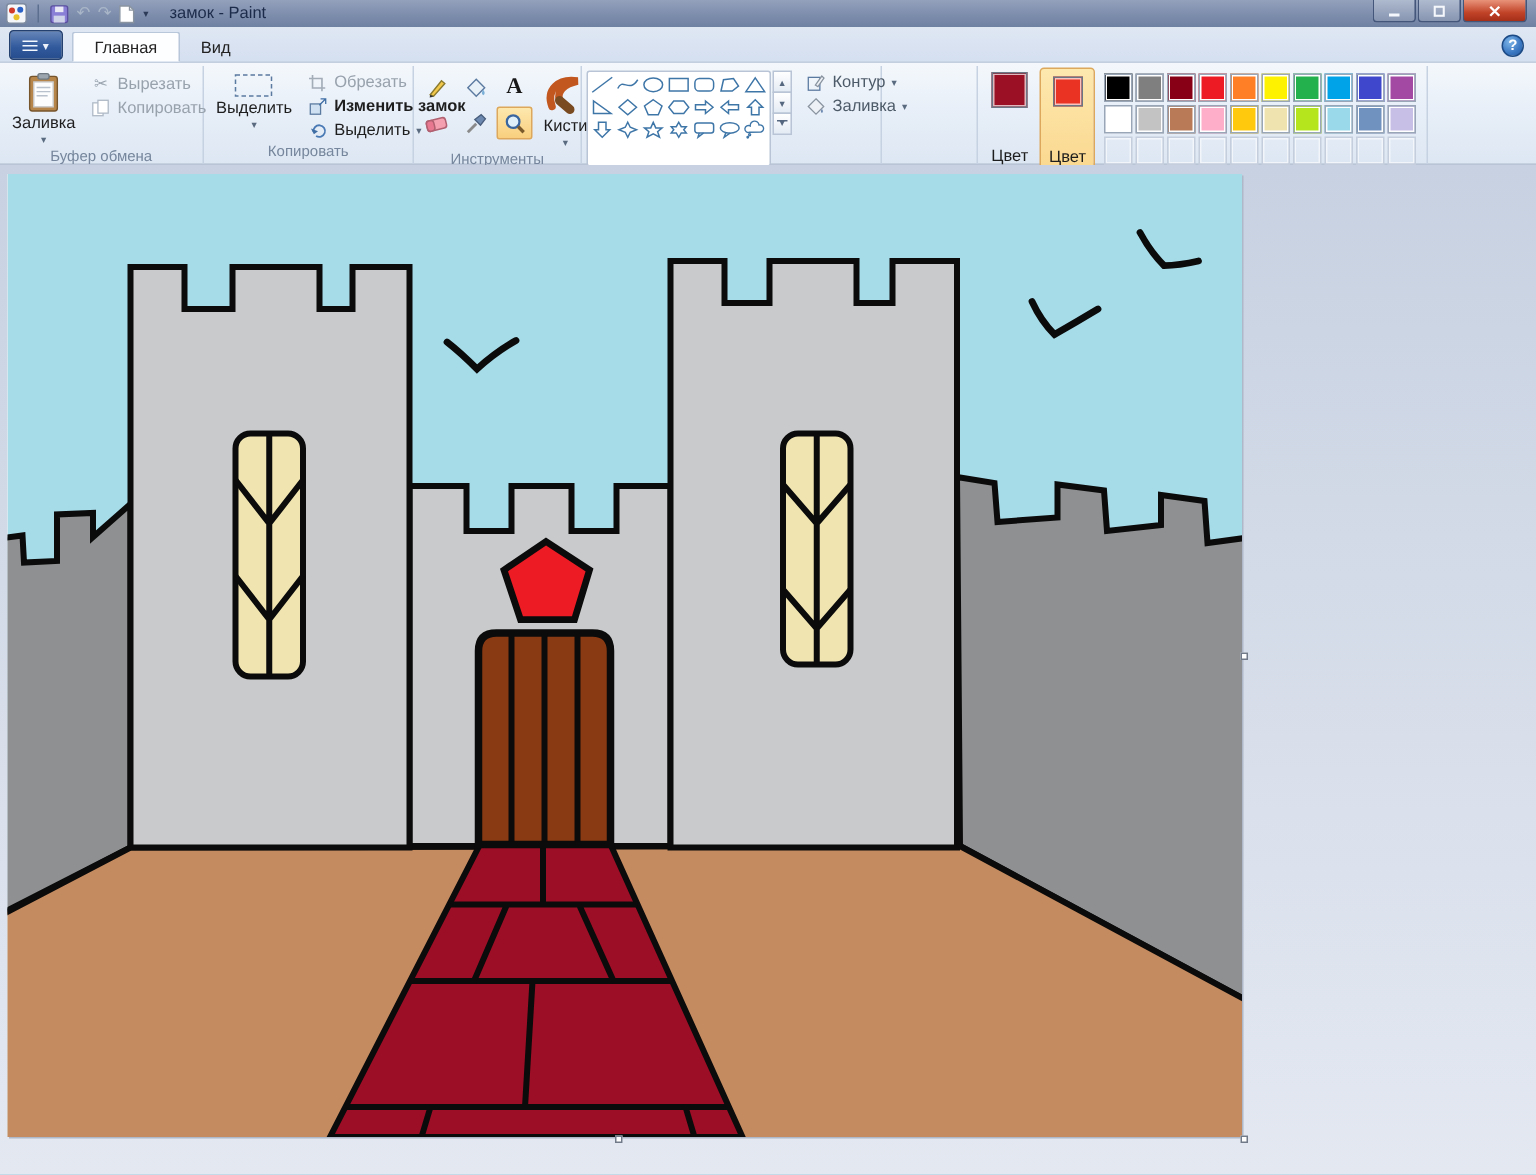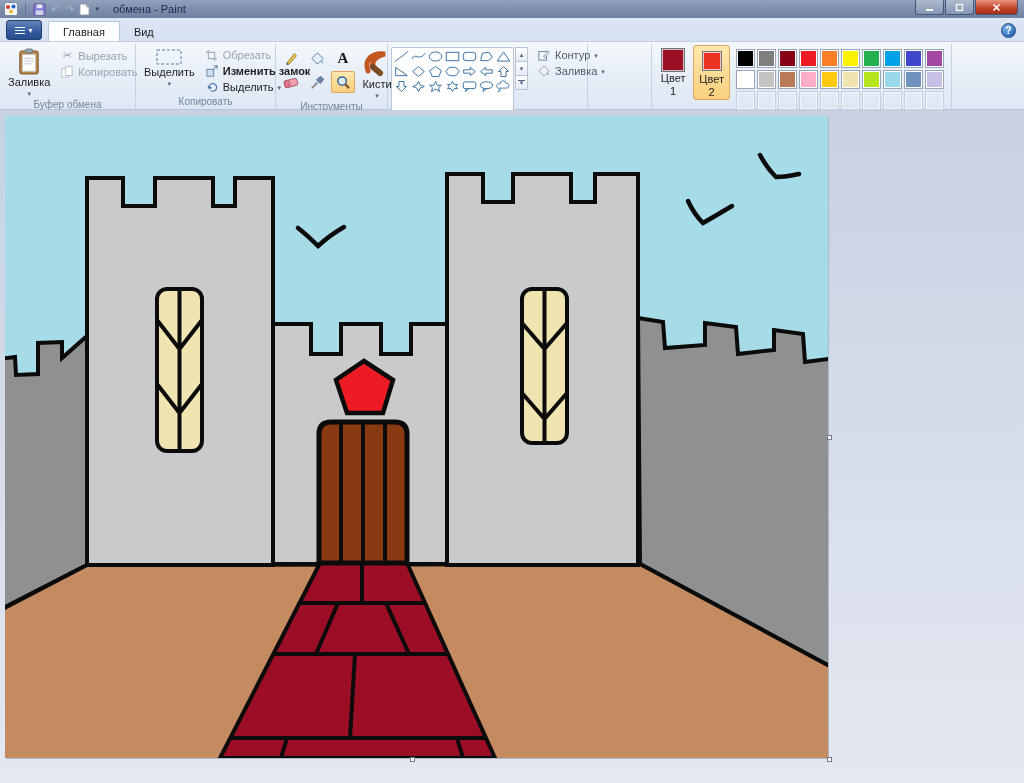--- a/index.html
+++ b/index.html
@@ -50,21 +50,21 @@
   .toolbtn.sel, .hl { background:linear-gradient(180deg,#fde8ae,#f9cf7e); border:1px solid #dda85c; }
   .shape-grid { background:#fff; border:1px solid #b9c5d6; border-radius:2px; display:grid;
     grid-template-columns:repeat(7,17px); grid-auto-rows:15px; padding:1px; margin-top:2px; }
   .shape-cell { display:flex; align-items:center; justify-content:center; }
   .shape-scroll { display:flex; flex-direction:column; margin:2px 0 0 1px; }
   .sbtn { width:13px; height:15px; border:1px solid #b9c5d6; background:linear-gradient(180deg,#fff,#e4ebf4);
     font-size:7px; color:#55677e; display:flex; align-items:center; justify-content:center; margin-bottom:-1px; }
   .thickness-lines { display:flex; flex-direction:column; gap:4px; align-items:center; padding:6px 0 4px; }
   .thickness-lines i { display:block; width:36px; background:#8fa3bd; }
   .cswatch { width:24px; height:24px; border:1px solid #6c7786; box-shadow:inset 0 0 0 1px rgba(255,255,255,.7); }
-  .colorbtn { width:40px; }
+  .colorbtn { width:40px;gap:26px; }
   .palette { display:grid; grid-template-columns:repeat(10,19px); grid-auto-rows:19px; gap:2px; padding:4px 4px 0; }
   .pal-cell { border:1px solid #98a6b8; box-shadow:inset 0 0 0 1px #fff; }
   .pal-cell.empty { border:1px solid #c4cedc; background:transparent; box-shadow:inset 0 0 0 1px rgba(255,255,255,.6); }
   .editcolors { width:66px; }
   .rainbow { width:26px; height:26px; border:1px solid #8a94a0;
     background:linear-gradient(180deg,rgba(255,255,255,.55),rgba(255,255,255,0) 40%),
       linear-gradient(90deg,#d92a2a,#e8d22a,#2ab43c,#2ab4c8,#2a3ad9,#c82ac8); }
 
   
   .workspace { position:relative; height:673px; background:linear-gradient(180deg,#c7d1e1,#dce2ed 70%,#e3e8f1); }
@@ -90,21 +90,21 @@
         <rect x="3" y="8" width="8" height="5" fill="#cfd3ea"></rect>
       </svg>
     <span class="qat-glyph">↶</span>
     <span class="qat-glyph">↷</span>
     <svg width="11" height="13" viewBox="0 0 12 14">
         <path d="M1,1 h7 l3,3 v9 h-10 Z" fill="#fff" stroke="#8a94a0"></path>
         <path d="M8,1 v3 h3" fill="none" stroke="#8a94a0"></path>
       </svg>
     <span style="font-size:7px;color:#2c3c58;">▾</span>
   </div>
-  <span class="title-text">обмена - Paint</span>
+  <span class="title-text">замок - Paint</span>
   <div class="wincontrols">
     <div class="winbtn">
         <svg width="9" height="9" viewBox="0 0 9 9">
           <rect x="1" y="6" width="7" height="2" fill="#f4f7fb"></rect>
         </svg>
       </div>
     <div class="winbtn">
         <svg width="9" height="9" viewBox="0 0 9 9">
           <rect x="1.5" y="1.5" width="6" height="6" fill="none" stroke="#f4f7fb" stroke-width="1.4"></rect>
         </svg>

